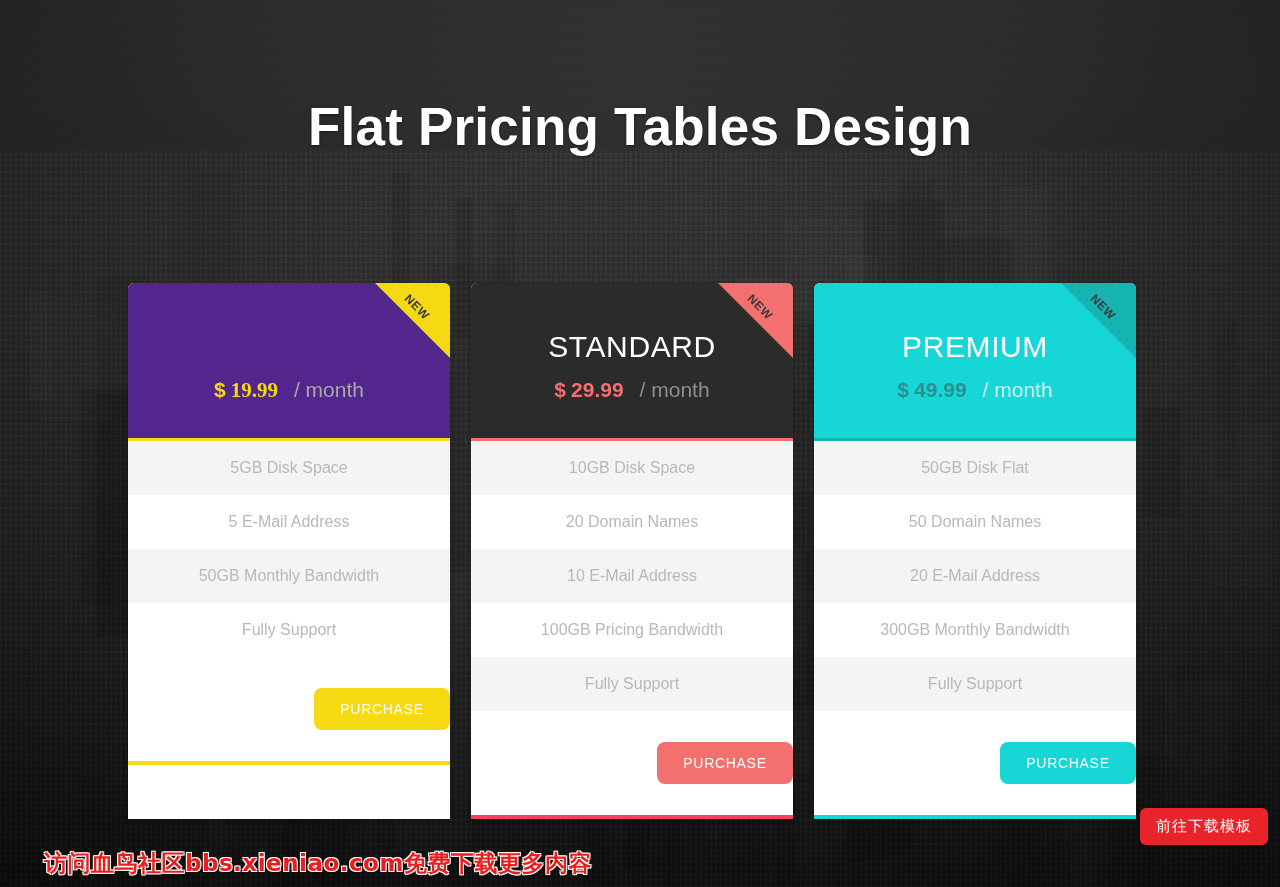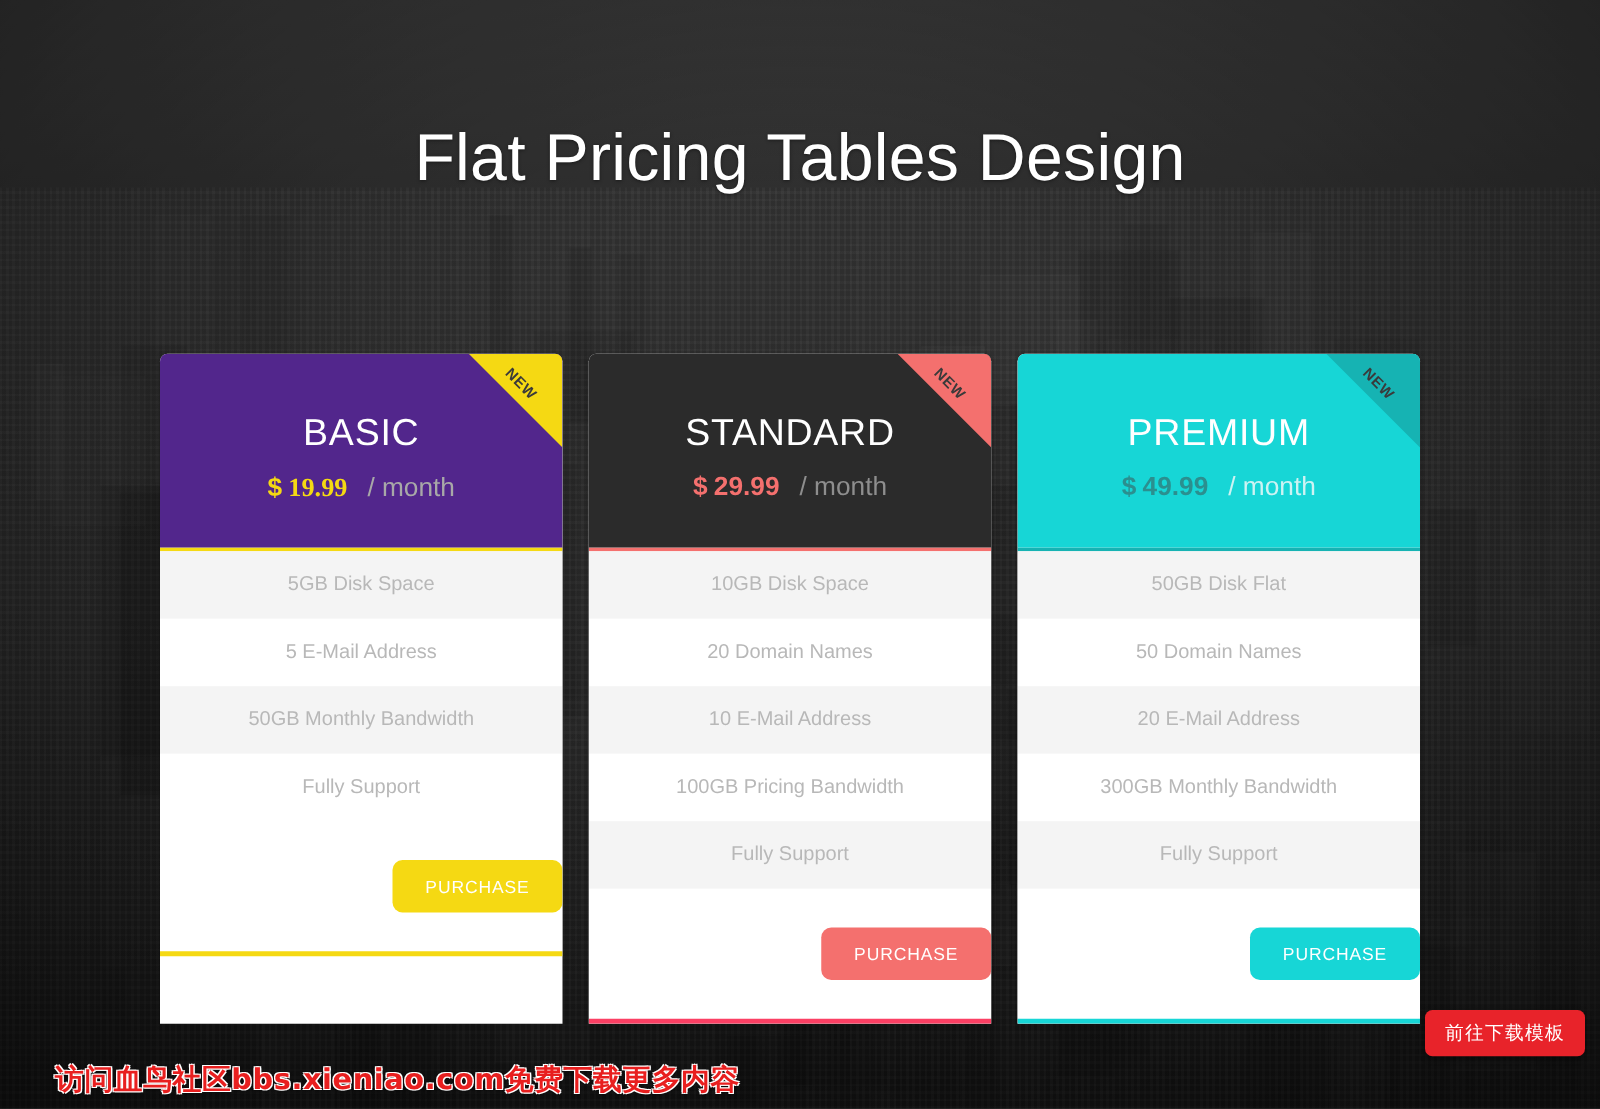--- a/index.html
+++ b/index.html
@@ -66,21 +66,21 @@
     height:887px;
   }
 
   .page-title {
     position:absolute;
     top:96px;
     left:0; right:0;
     text-align:center;
     color:#ffffff;
     font-size:53px;
-    font-weight:400;
+    font-weight:700;
     letter-spacing:.2px;
     line-height:62px;
     text-shadow:0 1px 3px rgba(0,0,0,.45);
     font-family:"Liberation Sans", sans-serif;
   }
 
   
   .pricing-row {
     position:absolute;
     top:283px;
@@ -336,21 +336,20 @@
       </div>
     <div class="vign"></div>
     <div class="dark"></div>
   </div>
 
   <h1 class="page-title">Flat Pricing Tables Design</h1>
 
   <div class="pricing-row" id="pricing-row">
       <div class="card">
         <div class="card-head" style="background: rgb(82, 38, 140);">
-          <div class="plan-name">BASIC</div>
           <div class="plan-price"><span class="amount" style="color: rgb(245, 217, 19);">$</span><span class="amount" style="color: rgb(245, 217, 19); margin-left: 5px; font-family: Liberation Serif, serif;">19.99</span><span class="per" style="color: rgb(168, 168, 168);">/ month</span></div>
           <div class="ribbon">
             <span class="tri" style="border-color: transparent rgb(245, 217, 19) transparent transparent;"></span>
             <span class="lbl">NEW</span>
           </div>
         </div>
         <div class="head-rule" style="background: rgb(245, 217, 19);"></div>
         <ul class="features">
           <li>5GB Disk Space</li>
           <li>5 E-Mail Address</li>

